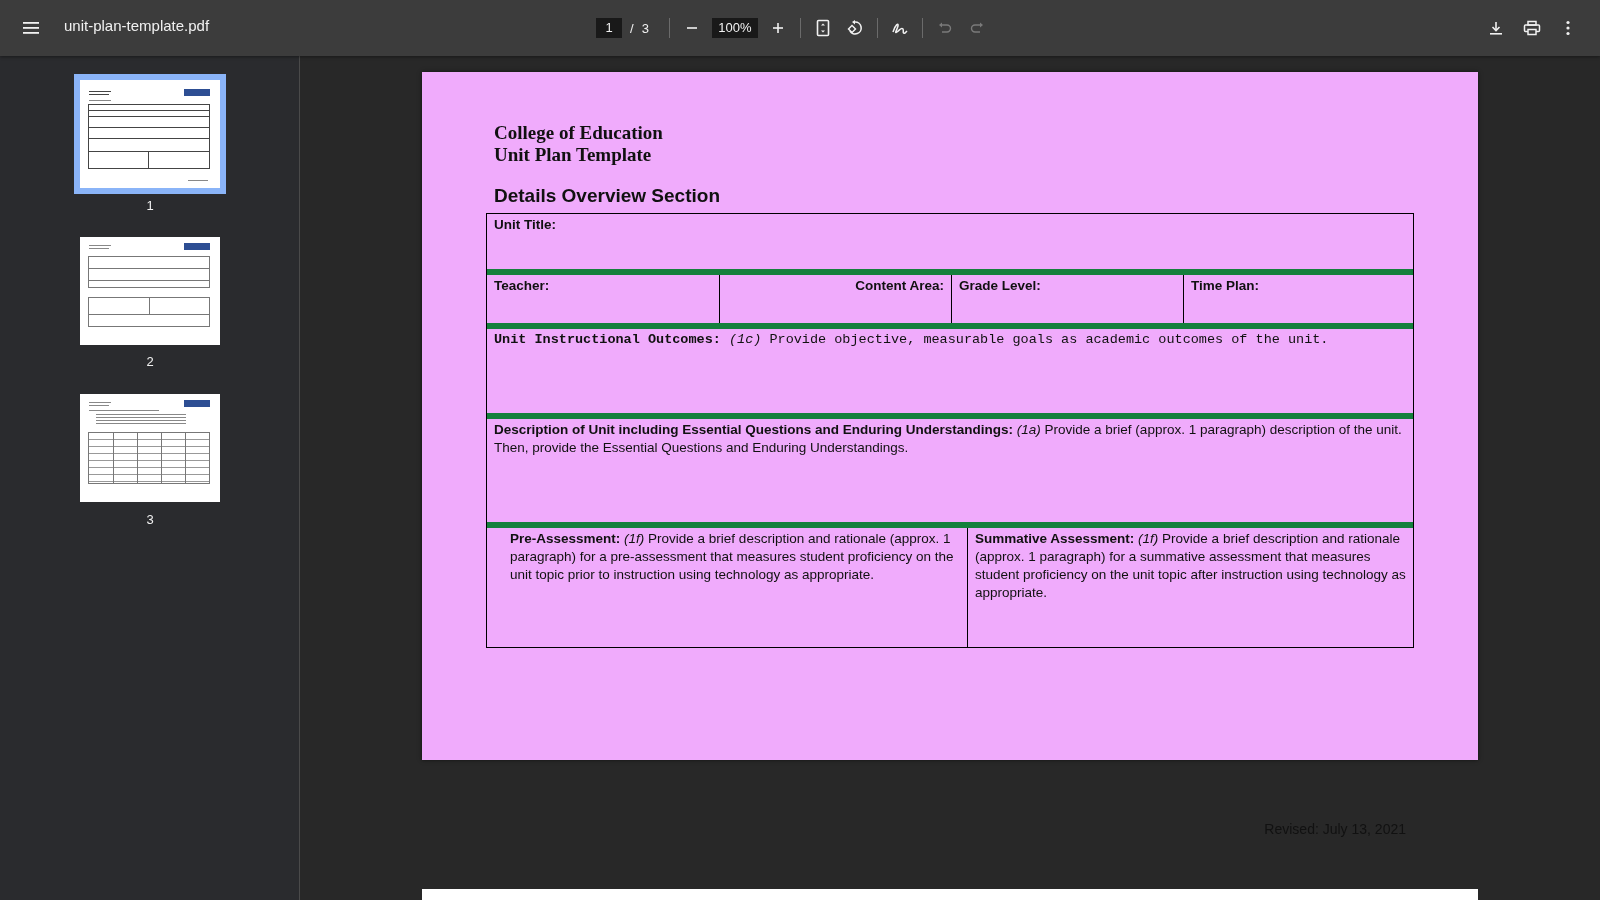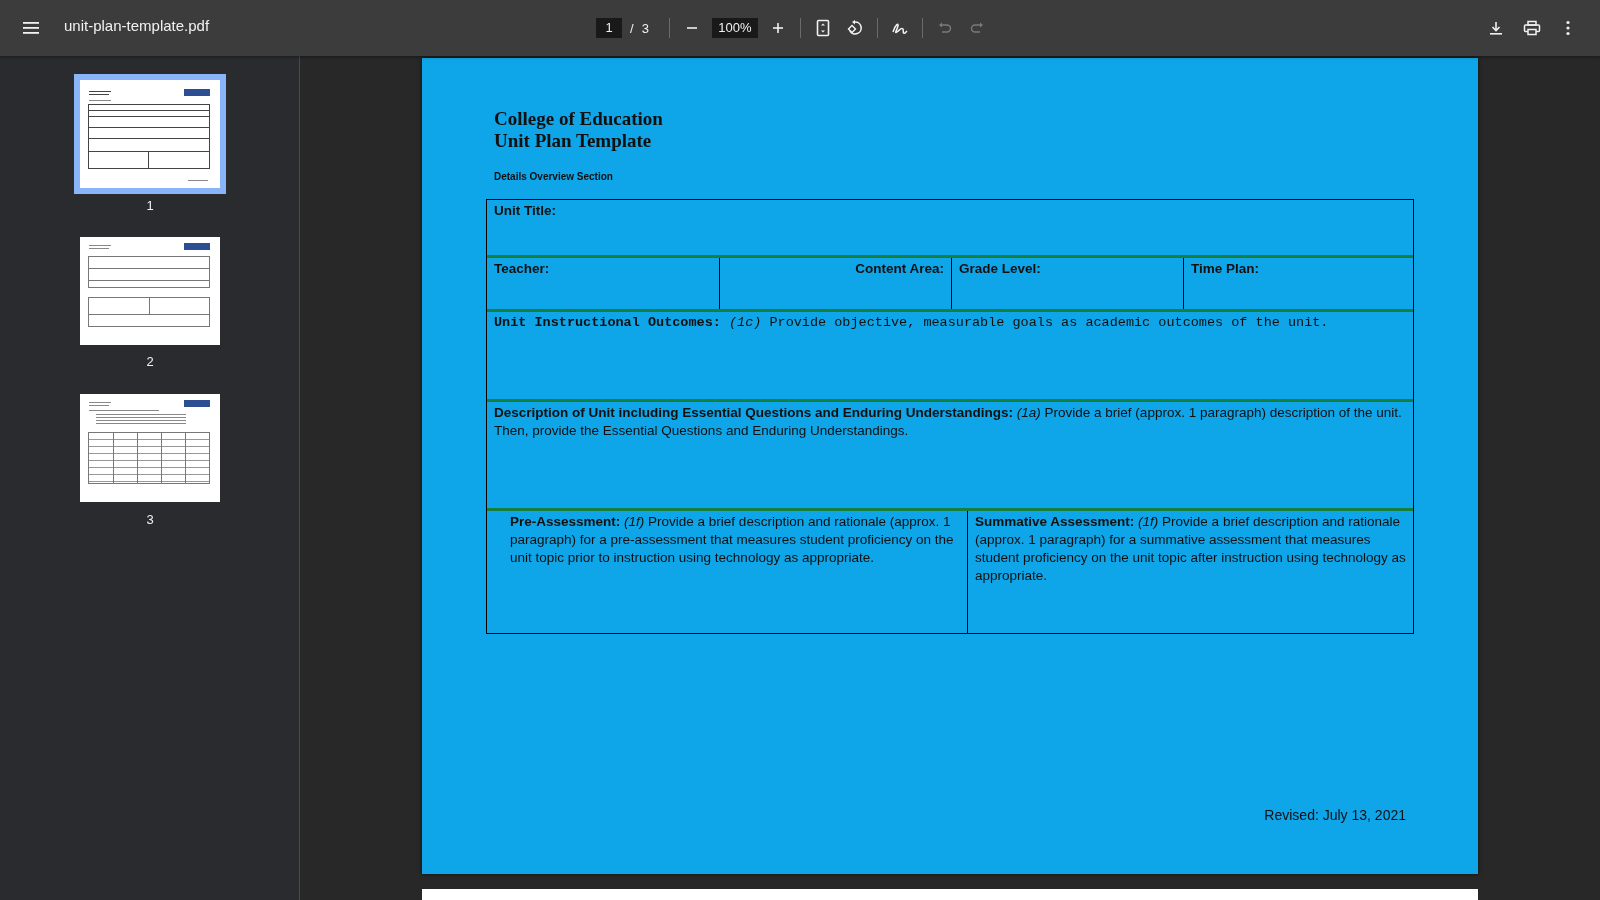--- a/index.html
+++ b/index.html
@@ -25,34 +25,34 @@
   .thumb.selected { outline: 6px solid #8ab4f8; }
   .thumb-label { position: absolute; width: 300px; left: 0; text-align: center; color: #f1f1f1; font-size: 13px; }
 
   .mini { position: absolute; background: #fff; }
   .mini .ln { position: absolute; background: #888; height: 1px; }
   .mini .bx { position: absolute; border: 1px solid #444; }
   .mini .lg { position: absolute; background: #2d4e93; }
 
   
   .viewer { position: absolute; left: 301px; top: 56px; width: 1299px; height: 844px; background: #282828; overflow: hidden; }
-  .page { position: absolute; left: 121px; top: 2px; width: 1056px; height: 816px; background: #0ea5e9; box-shadow: 0 0 4px rgba(0,0,0,0.6); }
+  .page { position: absolute; left: 121px; top: 16px; width: 1056px; height: 688px; background: #f0abfc; box-shadow: 0 0 4px rgba(0,0,0,0.6); }
   .page2 { position: absolute; left: 121px; top: 833px; width: 1056px; height: 20px; background: #fff; }
 
   .doc-title { position: absolute; left: 72px; top: 50px; font-family: "Liberation Serif", serif; font-weight: bold; font-size: 19px; line-height: 22px; color: #111; }
-  .section-head { position: absolute; left: 72px; top: 113px; font-size: 10px; font-weight: bold; color: #111; }
+  .section-head { position: absolute; left: 72px; top: 113px; font-size: 19px; font-weight: bold; color: #111; }
 
   .logo { position: absolute; left: 780px; top: 30px; width: 196px; height: 68px; }
   .logo-box { position: absolute; left: 34px; top: 12px; width: 160px; height: 48px; background: #2a4a8f; border: 2px solid #1c2f5c; border-radius: 6px; box-shadow: 1px 1px 0 #555; }
   .logo-small { position: absolute; left: 40px; top: 12px; font-size: 13px; color: #fff; letter-spacing: -0.3px; }
   .logo-big { position: absolute; left: 36px; top: 26px; font-size: 29px; font-weight: bold; color: #fff; letter-spacing: 0.5px; }
   .hornet { position: absolute; left: 0; top: 0; width: 50px; height: 68px; }
 
   .grid { position: absolute; left: 64px; top: 141px; width: 928px; border: 1px solid #000; }
-  .row { display: flex; border-top: 3px solid #15803d; }
+  .row { display: flex; border-top: 6px solid #15803d; }
   .row:first-child { border-top: none; }
   .cell { padding: 2px 7px; font-size: 13.5px; line-height: 18px; color: #111; }
   .cell + .cell { border-left: 1px solid #000; }
   .cell b { font-weight: bold; }
   .cell i { font-style: italic; }
 
   .revised { position: absolute; right: 72px; top: 749px; font-size: 14px; color: #111; }
 </style>
 </head>
 <body>

